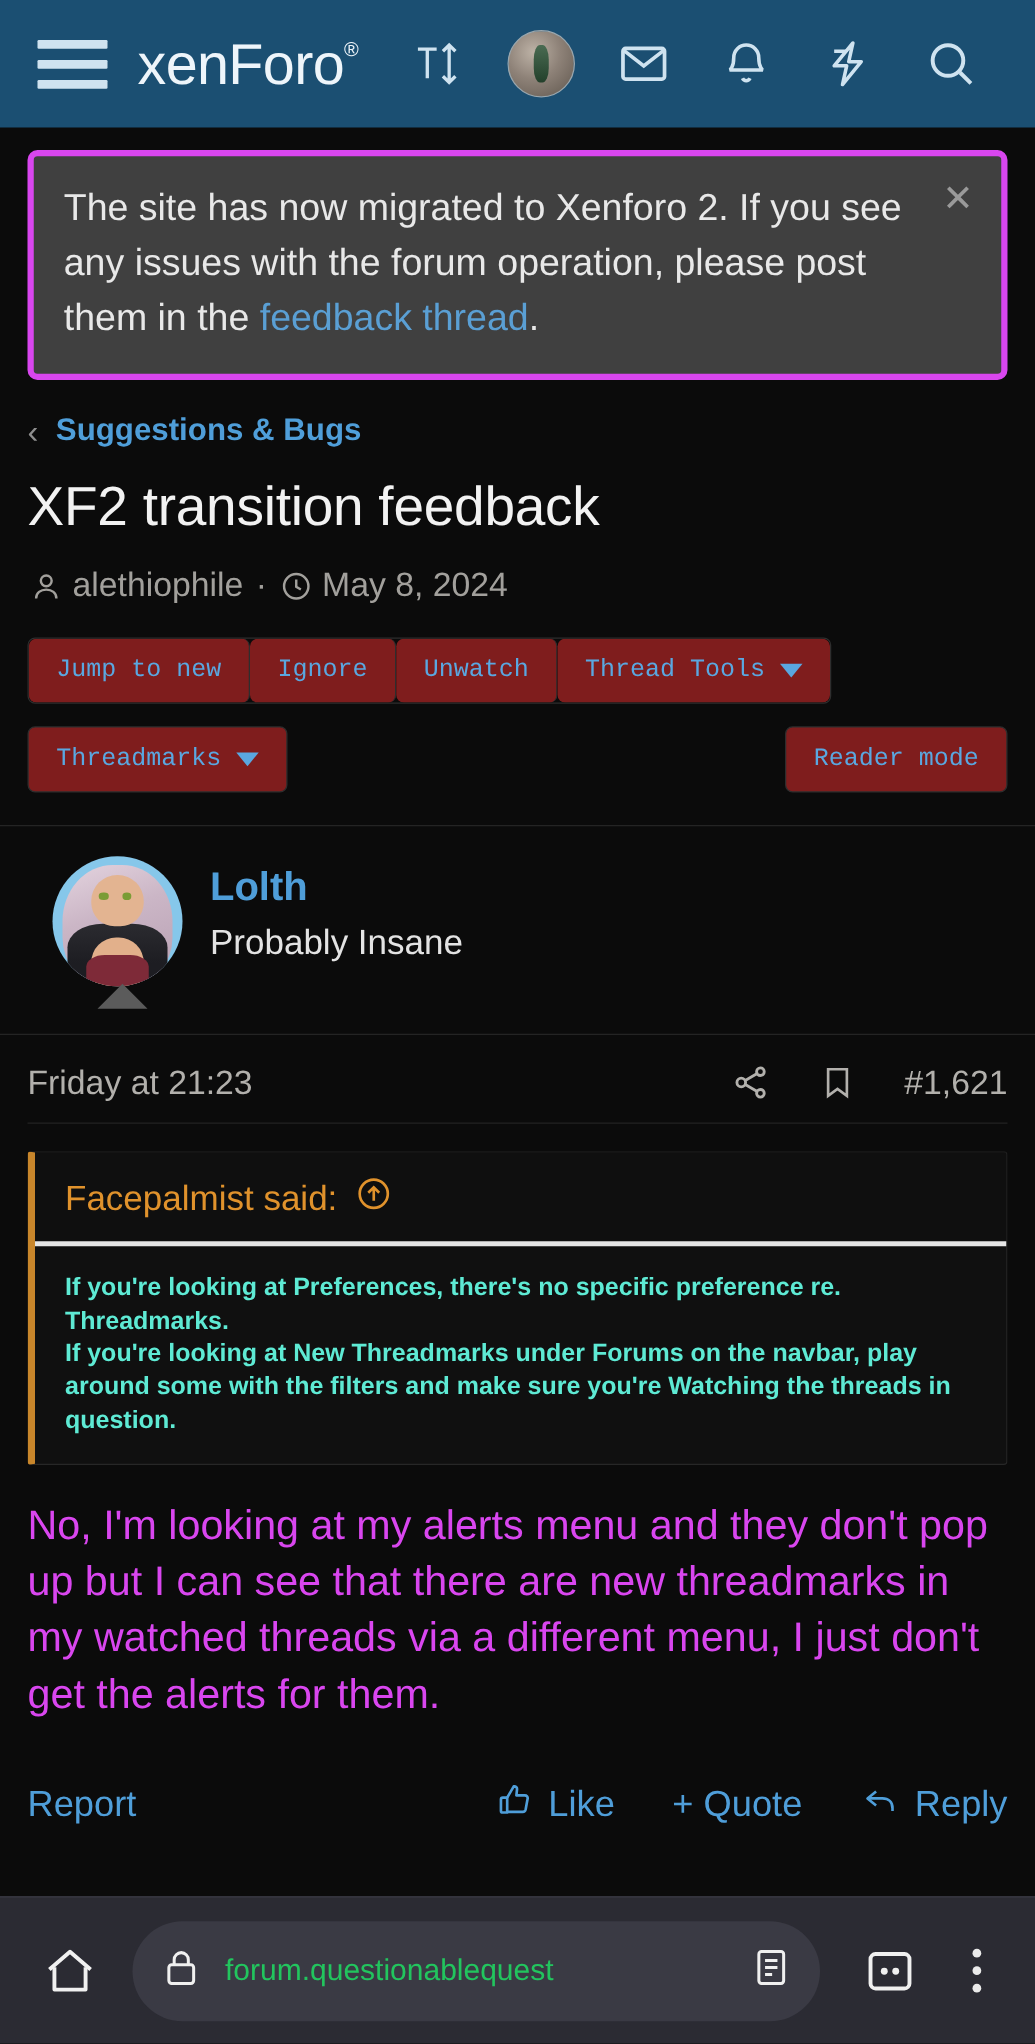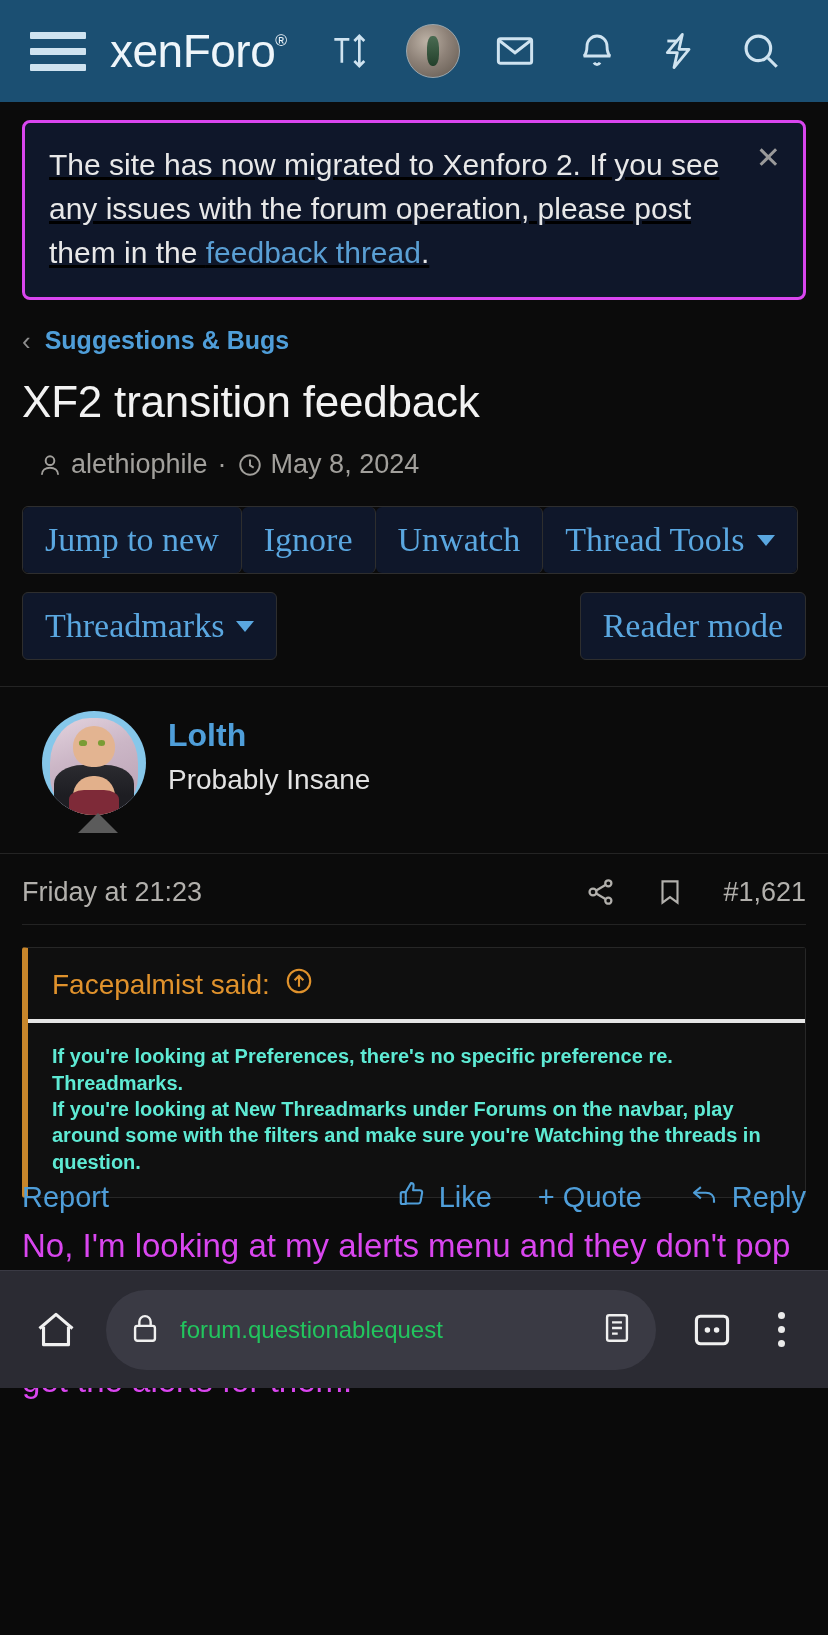--- a/index.html
+++ b/index.html
@@ -2,21 +2,21 @@
 <html><head>
 <meta charset="utf-8">
 <style>
   * { box-sizing: border-box; margin: 0; padding: 0; }
   html, body {
     width: 828px; height: 1635px;
     background: #0a0a0a;
     font-family: "Liberation Sans", sans-serif;
     overflow: hidden;
   }
-  .page { position: relative; width: 828px; height: 1388px; background: #0b0b0b; }
+  .page { position: relative; width: 828px; height: 1635px; background: #0b0b0b; }
 
   
   .navbar {
     height: 102px; background: #1b4f72;
     display: flex; align-items: center;
     padding: 0 26px; gap: 0;
   }
   .nav-hamburger { width: 64px; display: flex; flex-direction: column; gap: 9px; padding: 0 4px; cursor: pointer; }
   .nav-hamburger span { display: block; height: 7px; background: #cfe3f0; border-radius: 1px; }
   .brand {
@@ -34,52 +34,51 @@
     border: 1px solid #9aa7ae; overflow:hidden; position: relative;
   }
   .avatar-sm::after {
     content:""; position:absolute; left:38%; top:22%; width:24%; height:56%;
     background: linear-gradient(180deg,#4a6b52,#23402b); border-radius: 40%;
   }
 
   
   .notice {
     margin: 18px 22px 0 22px;
-    border: 3px solid #d946ef; border-radius: 8px;
-    background: #0f172a; padding: 20px 24px 22px 24px;
+    border: 5px solid #d946ef; border-radius: 8px;
+    background: #404040; padding: 20px 24px 22px 24px;
     position: relative;
-    text-decoration: underline;
   }
   .notice-text { color: #e8e8e8; font-size: 30px; line-height: 1.47; padding-right: 54px; }
   .notice-text a { color: #5a9fd4; text-decoration: none; }
   .notice-close {
     position: absolute; top: 20px; right: 22px;
     color: #9a9a9a; font-size: 30px; line-height: 1; cursor: pointer; font-weight: 300;
   }
 
   
   .crumb { display: flex; align-items: center; gap: 14px; padding: 26px 22px 0 22px; }
   .crumb-caret { color: #8e8e8e; font-size: 26px; line-height: 1; }
   .crumb-link { color: #4f9ed9; font-size: 25px; font-weight: bold; text-decoration: none; cursor: pointer; }
 
   
   .thread-title { color: #f2f2f2; font-size: 44px; font-weight: 400; padding: 22px 22px 0 22px; letter-spacing: -0.2px; }
-  .thread-meta { display: flex; align-items: center; gap: 8px; padding: 22px 22px 0 37px; color: #a2a09c; font-size: 27px; }
+  .thread-meta { display: flex; align-items: center; gap: 8px; padding: 22px 22px 0 24px; color: #a2a09c; font-size: 27px; }
   .thread-meta svg { display:block; }
   .meta-dot { color:#a2a09c; margin: 0 2px; }
 
   
   .btn-row { padding: 26px 22px 0 22px; display: flex; }
   .btn-group { display: flex; border: 1px solid #2e2e2e; border-radius: 6px; overflow: hidden; }
   .btn-group .btn { border: none; border-right: 1px solid #2e2e2e; }
   .btn-group .btn:last-child { border-right: none; }
   .btn {
-    background: #0f172a; color: #5aa7e0; font-size: 34px;
+    background: #7f1d1d; color: #5aa7e0; font-size: 20px;
     padding: 14px 22px; border: 1px solid #2e2e2e; border-radius: 6px;
-    cursor: pointer; font-family: Liberation Serif, serif; display: flex; align-items: center; gap: 12px;
+    cursor: pointer; font-family: Liberation Mono, monospace; display: flex; align-items: center; gap: 12px;
     white-space: nowrap;
   }
   .caret-dn { width: 0; height: 0; border-left: 9px solid transparent; border-right: 9px solid transparent; border-top: 11px solid #5aa7e0; display:inline-block; }
   .btn-row-2 { padding: 18px 22px 0 22px; display: flex; justify-content: space-between; }
 
   .divider { height: 1px; background: #242424; margin-top: 26px; }
 
   
   .post-head { display: flex; align-items: flex-start; gap: 22px; padding: 24px 22px 0 22px; position: relative; }
   .avatar-lg {

